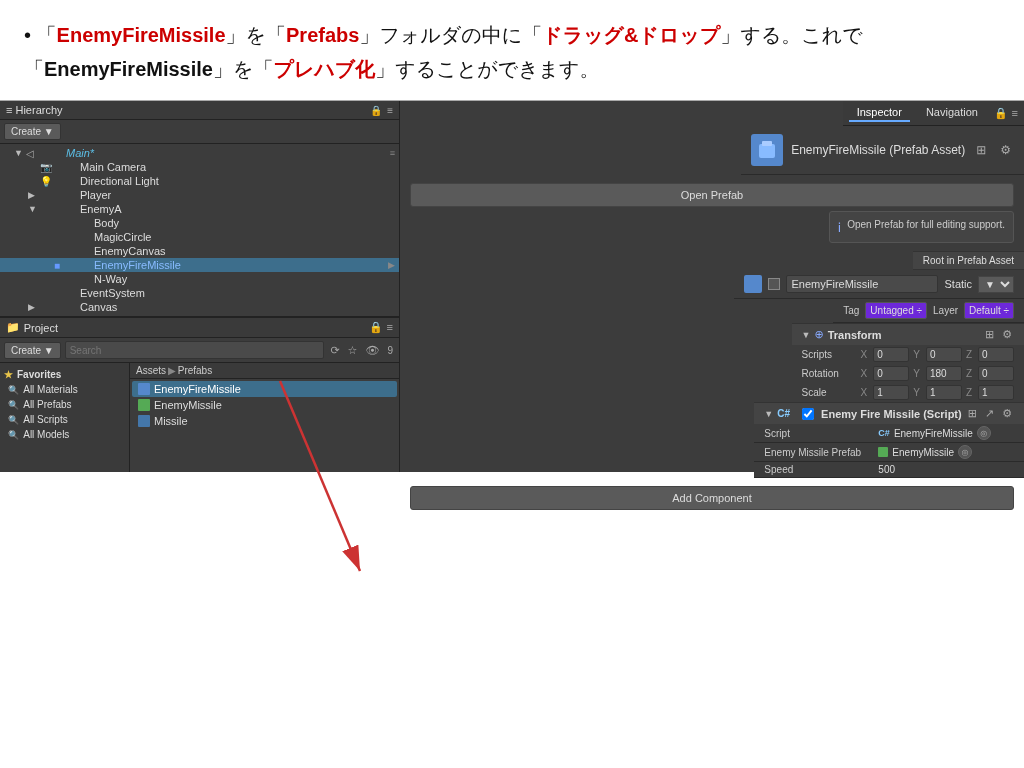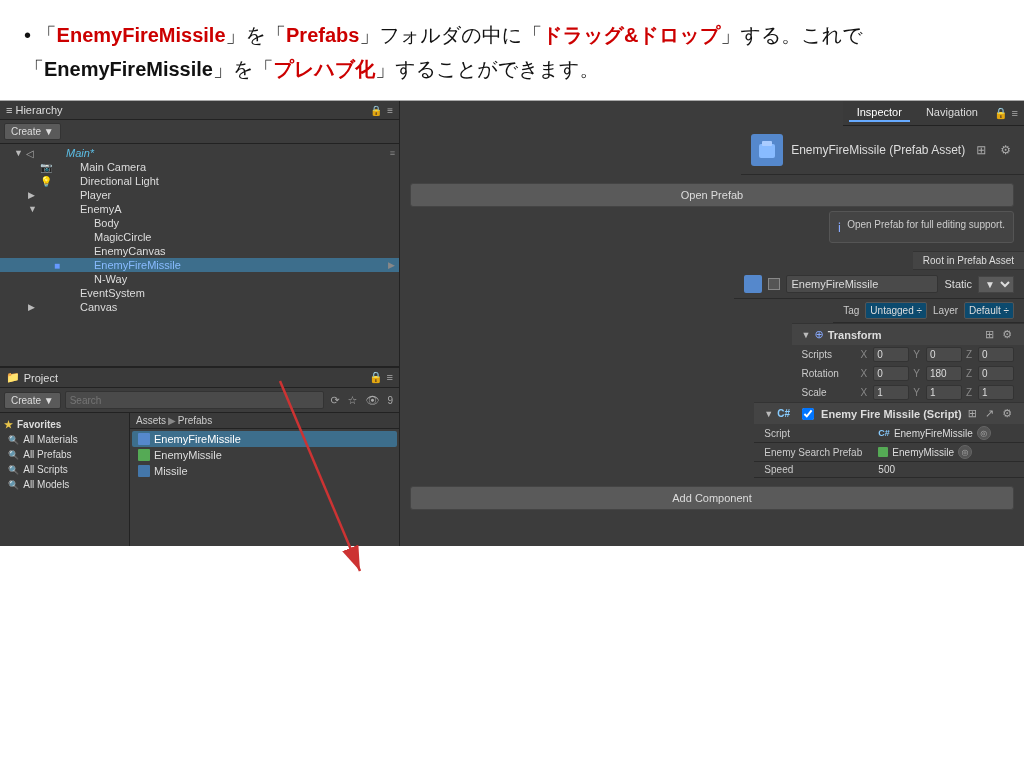--- a/index.html
+++ b/index.html
@@ -19,21 +19,21 @@
       color: #111;
     }
     .red-bold { color: #cc0000; font-weight: bold; }
     .black-bold { font-weight: bold; }
 
     
     .main-area {
       display: flex;
       flex-direction: row;
       width: 100%;
-      height: 446px;
+      height: 372px;
       border-top: 1px solid #aaa;
     }
 
     
     .left-panel {
       width: 400px;
       display: flex;
       flex-direction: column;
       background: #3c3c3c;
       border-right: 1px solid #222;
@@ -343,21 +343,21 @@
       display: flex;
       align-items: center;
       padding: 3px 10px;
       gap: 6px;
       background: #3c3c3c;
       border-bottom: 1px solid #2a2a2a;
       font-size: 10px;
       color: #ccc;
     }
     .dropdown-field {
-      background: #0c4a6e;
+      background: #6d28d9;
       border: 1px solid #555;
       color: #ddd;
       font-size: 10px;
       padding: 2px 4px;
       border-radius: 2px;
       cursor: pointer;
     }
 
     .component-section {
       border-top: 1px solid #333;
@@ -767,21 +767,21 @@
       <div class="script-row">
         <span class="script-label">Script</span>
         <div class="script-value">
           <span class="script-icon-cs">C#</span>
           <span>EnemyFireMissile</span>
         </div>
         <span class="circle-btn">◎</span>
       </div>
 
       <div class="script-row">
-        <span class="script-label">Enemy Search Prefab</span>
+        <span class="script-label">Enemy Missile Prefab</span>
         <div class="script-value">
           <span class="script-icon-cube" style="background:#55aa55;"></span>
           <span>EnemyMissile</span>
         </div>
         <span class="circle-btn">◎</span>
       </div>
 
       <div class="script-row">
         <span class="script-label">Speed</span>
         <div class="script-value">

